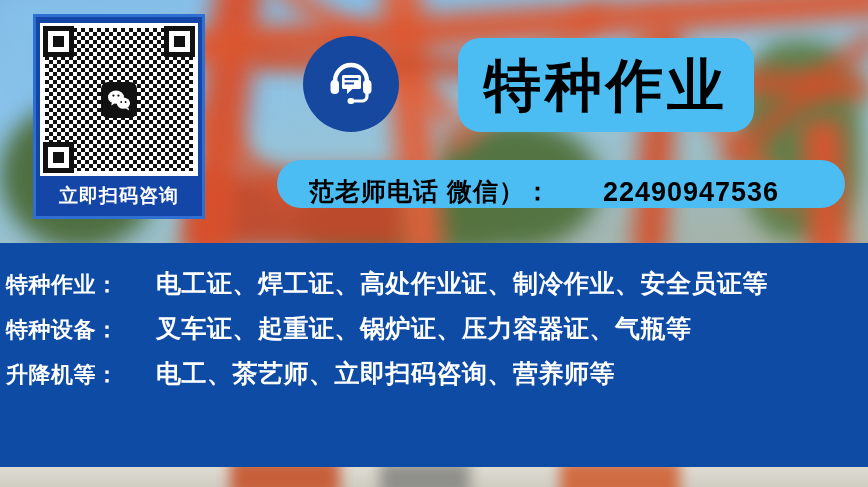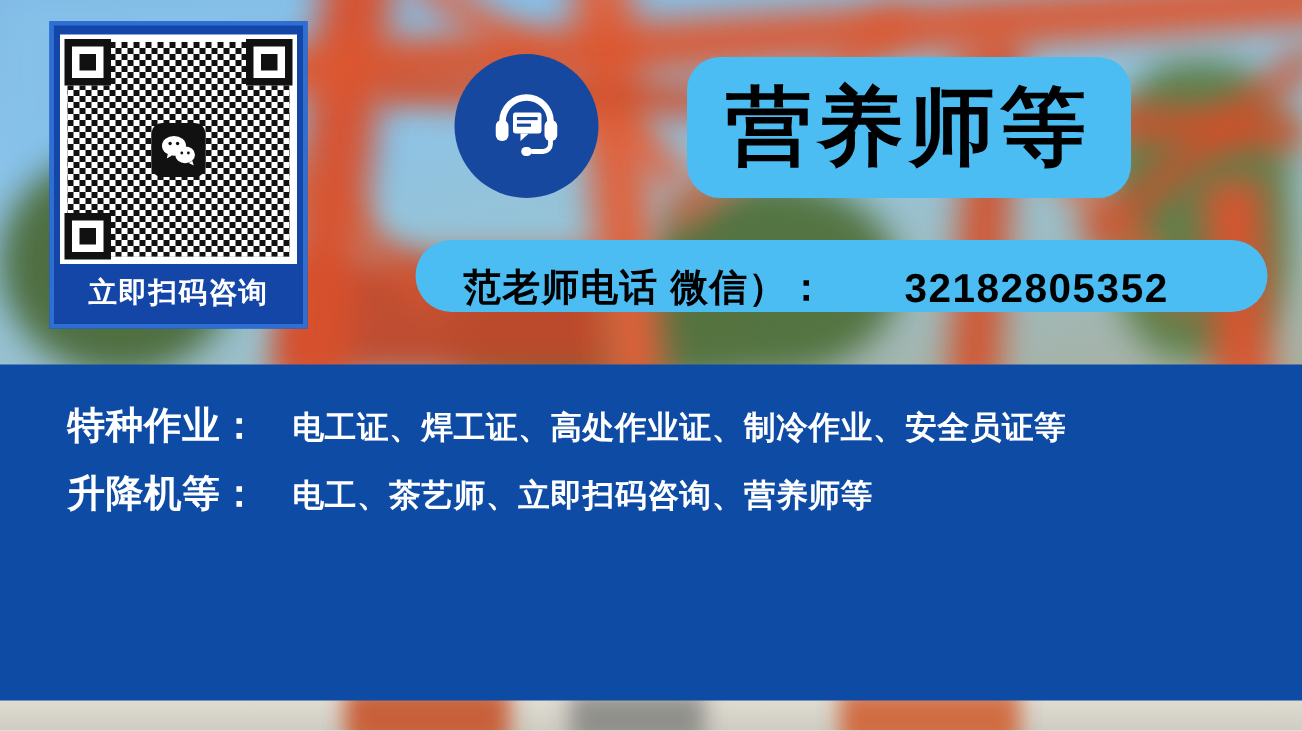--- a/index.html
+++ b/index.html
@@ -194,30 +194,29 @@
     background: #0e4ba4;
     padding: 24px 0 0 6px;
   }
   .list-row {
     display: flex;
     align-items: baseline;
     height: 45px;
     white-space: nowrap;
   }
   .row-label {
-    font-size: 25px;
+    font-size: 22px;
     font-weight: bold;
     color: #ffffff;
     letter-spacing: 0.5px;
     width: 150px;
     flex: 0 0 150px;
-    margin-left: 39px;
   }
   .row-value {
-    font-size: 21px;
+    font-size: 25px;
     font-weight: bold;
     color: #ffffff;
     letter-spacing: 0.5px;
   }
 </style>
 </head>
 <body>
 
 <div id="poster">
 
@@ -283,35 +282,39 @@
 
         <rect x="20" y="22" width="19" height="14" rx="1.6" fill="#ffffff"></rect>
         <polygon points="25,36 25,41 30.5,36" fill="#ffffff"></polygon>
         <rect x="22.6" y="25" width="13.8" height="2.1" fill="#17489f"></rect>
         <rect x="22.6" y="29.4" width="9.4" height="2.1" fill="#17489f"></rect>
       </svg>
     </span>
   </div>
 
   <div class="title-pill">
-    <span class="title-text">营养师等</span>
+    <span class="title-text">特种作业</span>
   </div>
 
   <div class="phone-pill">
     <span class="phone-label">范老师电话 微信）：</span>
-    <span class="phone-number">32182805352</span>
+    <span class="phone-number">22490947536</span>
   </div>
 
   <div class="list-panel">
 
     <div class="list-row">
       <span class="row-label">特种作业：</span>
       <span class="row-value">电工证、焊工证、高处作业证、制冷作业、安全员证等</span>
     </div>
 
+    <div class="list-row">
+      <span class="row-label">特种设备：</span>
+      <span class="row-value">叉车证、起重证、锅炉证、压力容器证、气瓶等</span>
+    </div>
 
     <div class="list-row">
       <span class="row-label">升降机等：</span>
       <span class="row-value">电工、茶艺师、立即扫码咨询、营养师等</span>
     </div>
 
     <div class="list-row">
     </div>
 
   </div>

